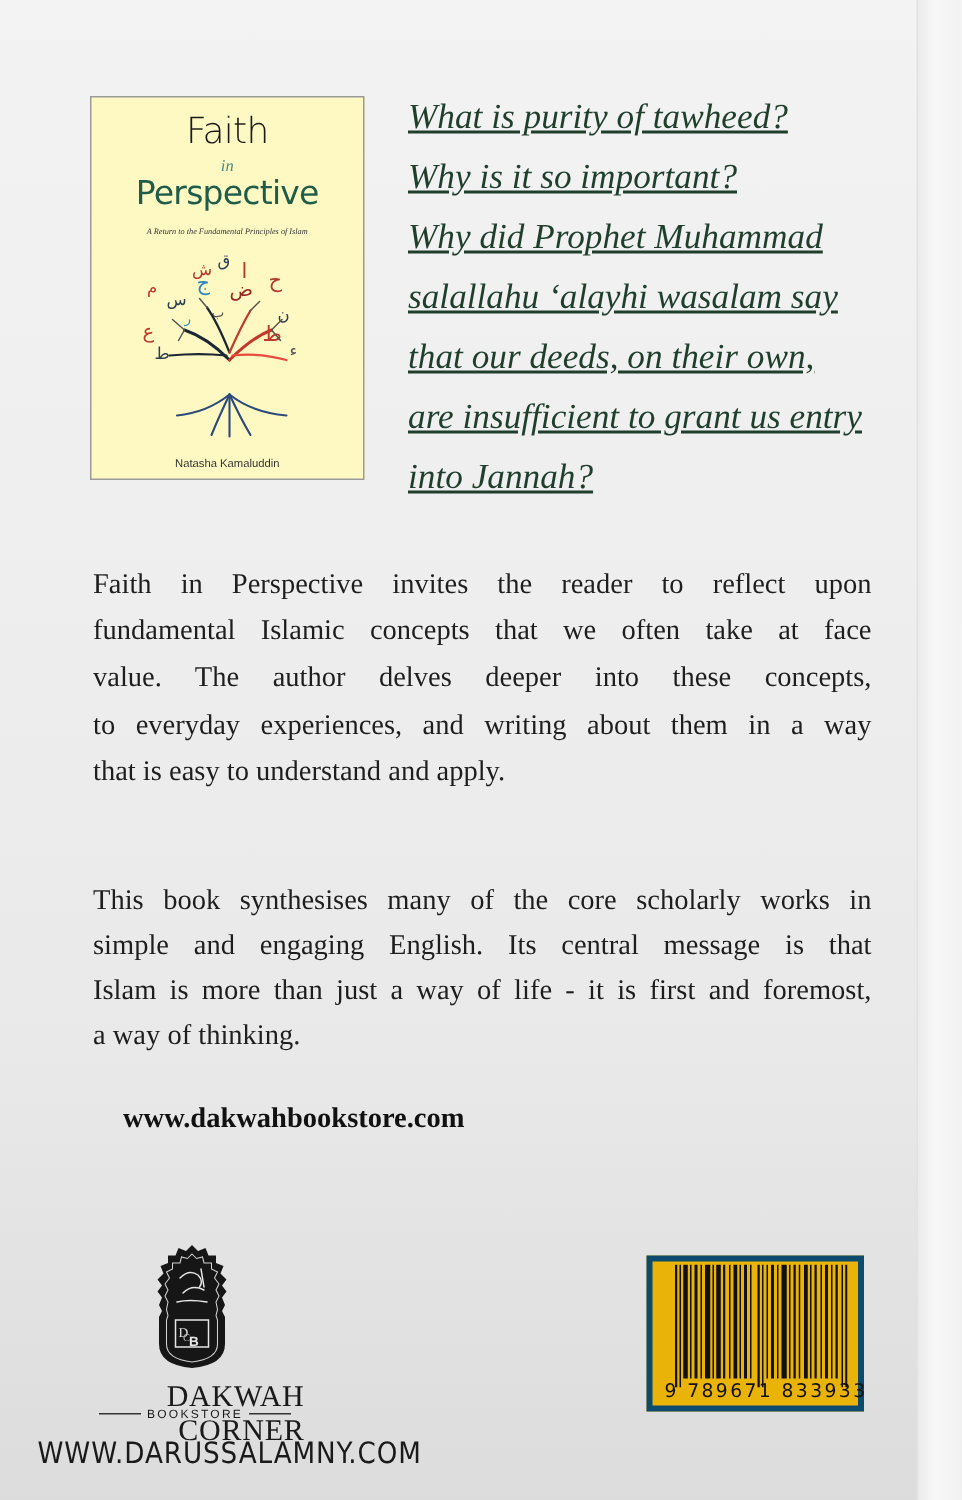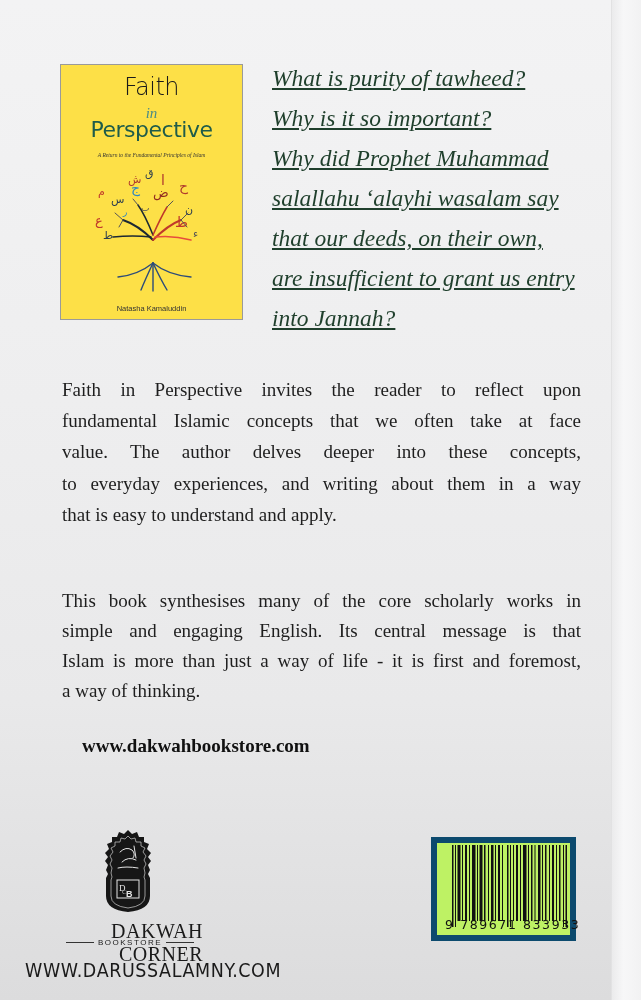--- a/index.html
+++ b/index.html
@@ -11,30 +11,30 @@
       color: #1d1d1d;
     }
     .spine-edge {
       position: absolute; top: 0; right: 0; width: 30px; height: 1000px;
       background: linear-gradient(90deg, #ebebec 0%, #f7f7f8 40%, #f2f2f3 100%);
       border-left: 1px solid #e2e2e3;
     }
     
     .book-thumb {
       position: absolute; left: 60px; top: 64px; width: 183px; height: 256px;
-      background: #fde047; border: 1px solid #9a9a9a;
+      background: #fef9c3; border: 1px solid #9a9a9a;
     }
     .book-title-1 {
       position: absolute; top: 8px; left: 0; width: 100%; text-align: center;
       font-family: "DejaVu Sans", sans-serif; font-size: 24px; color: #1a1a1a;
       letter-spacing: -0.5px; font-weight: 300;
     }
     .book-title-in {
       position: absolute; top: 40px; left: 0; width: 100%; text-align: center;
-      font-family: "Liberation Serif", serif; font-style: italic; font-size: 15px; color: #4b8a85;
+      font-family: "Liberation Serif", serif; font-style: italic; font-size: 11px; color: #4b8a85;
     }
     .book-title-2 {
       position: absolute; top: 52px; left: 0; width: 100%; text-align: center;
       font-family: "DejaVu Sans", sans-serif; font-size: 22px; color: #1f5c4a;
       letter-spacing: -0.5px;
     }
     .book-subtitle {
       position: absolute; top: 87px; left: 0; width: 100%; text-align: center;
       font-family: "Liberation Serif", serif; font-style: italic; font-size: 5.5px; color: #333;
     }
@@ -79,21 +79,21 @@
       vertical-align: middle; margin: 0 4px;
     }
     .darussalam-url {
       position: absolute; left: 25px; top: 960px;
       font-family: "DejaVu Sans", sans-serif; font-size: 17.5px; color: #1a1a1a;
       letter-spacing: 0.6px; transform: scaleY(1.12); font-weight: normal;
     }
     
     .barcode-box {
       position: absolute; left: 431px; top: 837px; width: 145px; height: 104px;
-      background: #bef264; border: 6px solid #0c4a6e;
+      background: #eab308; border: 4px solid #0c4a6e;
     }
     .barcode-bars { position: absolute; left: 15px; top: 2px; width: 115px; height: 82px; }
     .barcode-number {
       position: absolute; left: 8px; bottom: 3px; width: 130px;
       font-family: "DejaVu Sans", sans-serif; font-size: 12.5px; color: #111;
       letter-spacing: 1.6px; white-space: nowrap;
     }
   </style>
 </head>
 <body>

